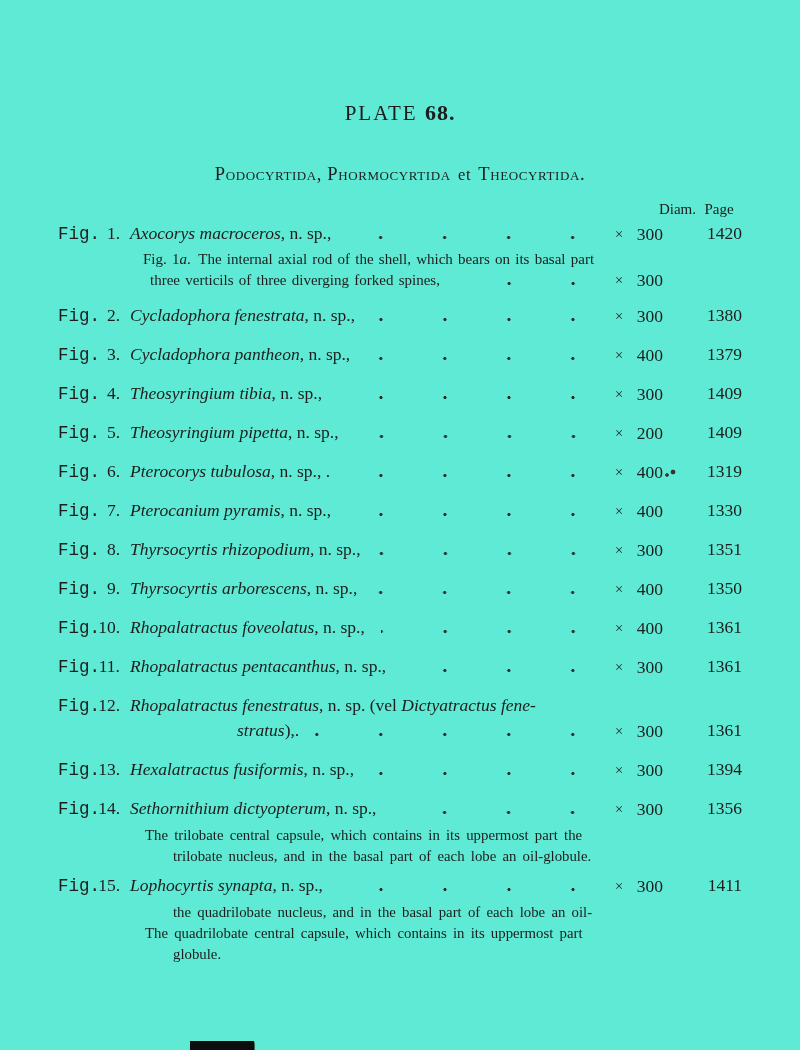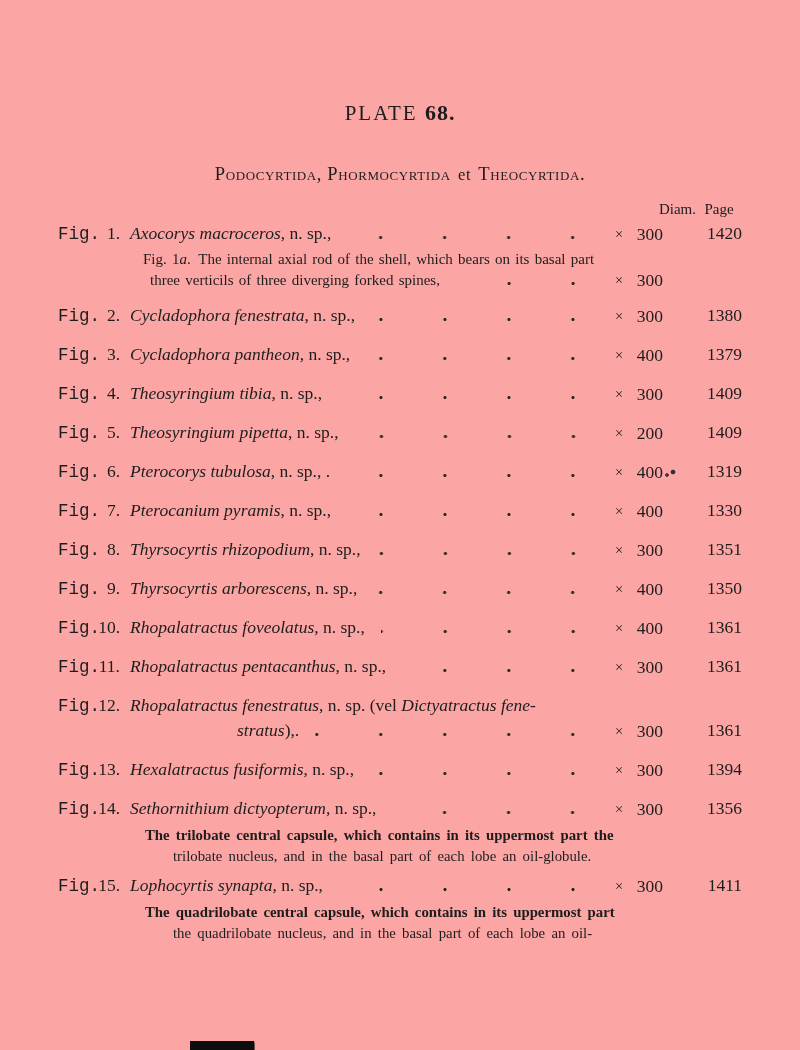--- a/index.html
+++ b/index.html
@@ -2,21 +2,21 @@
 <html><head>
 <meta charset="utf-8">
 <style>
   html, body { margin: 0; padding: 0; }
   body { background: #e8e8e8; }
   .sheet {
     position: relative;
     width: 800px;
     height: 1050px;
     margin: 0 auto;
-    background: #fca5a5;
+    background: #5eead4;
     overflow: hidden;
     color: #1d1d1d;
     font-family: "Liberation Serif", "DejaVu Serif", serif;
   }
   
   .title {
     margin: 100px 0 0 0;
     line-height: 26px;
     text-align: center;
     font-size: 21px;
@@ -110,21 +110,21 @@
   
   .note {
     margin-top: 4px;
     margin-left: 145px;
     width: 520px;
     font-size: 14.8px;
     line-height: 21px;
     word-spacing: 2.5px;
   }
   .nl { margin-left: 28px; white-space: nowrap; }
-  .nl-first { margin-left: 0; font-weight: bold; }
+  .nl-first { margin-left: 0; }
   
   .artifact-bar {
     position: absolute;
     left: 190px;
     top: 1041px;
     width: 64px;
     height: 9px;
     background: #0d0d0d;
     box-shadow: 0 0 1px 0.5px rgba(20,20,20,0.6);
   }
@@ -326,18 +326,19 @@
         <span class="num">15.</span>
         <span class="name"><i class="it">Lophocyrtis synapta</i><span class="rm">, n. sp.,</span></span>
         <span class="leader"></span>
         <span class="diam">
           <span class="dx">×</span>
           <span class="dv">300</span>
         </span>
         <span class="pg">1411</span>
       </div>
       <div class="note">
+        <div class="nl">the quadrilobate nucleus, and in the basal part of each lobe an oil-</div>
         <div class="nl nl-first">The quadrilobate central capsule, which contains in its uppermost part</div>
-        <div class="nl">the quadrilobate nucleus, and in the basal part of each lobe an oil-</div>
+        <div class="nl">globule.</div>
       </div>
     </div>
   <div class="artifact-bar"></div>
 </div>
 
 </body></html>

